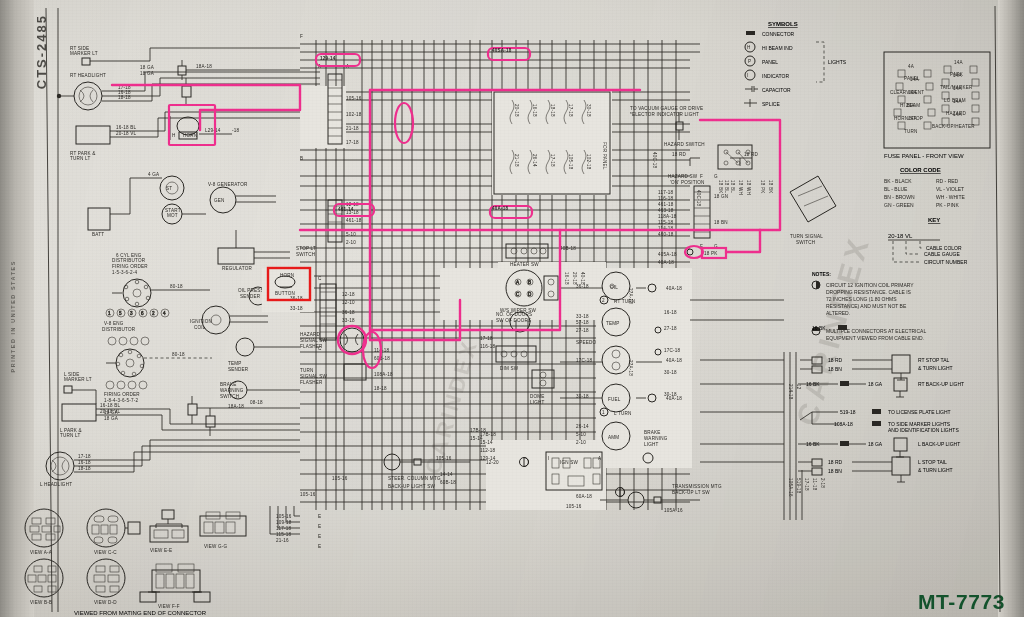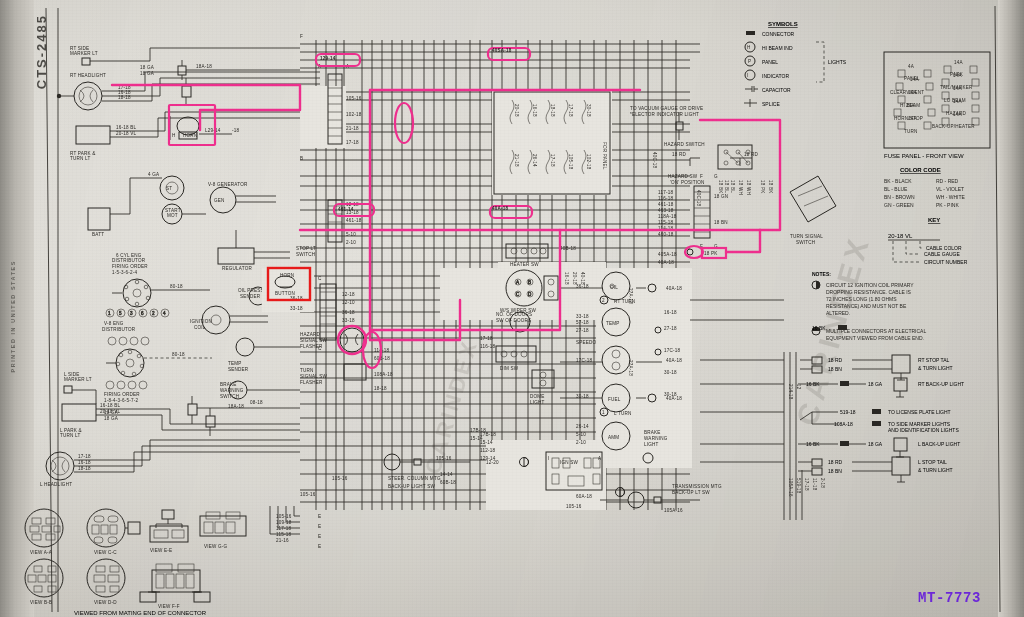--- a/index.html
+++ b/index.html
@@ -51,21 +51,21 @@
 
   .vert-print{
     position:absolute;color:#4a4843;font-size:5.4px;letter-spacing:1.6px;
     writing-mode:vertical-rl;transform:rotate(180deg);font-weight:bold;opacity:.72;
   }
   .cts{
     position:absolute;color:#35332f;font-size:13px;letter-spacing:2px;
     writing-mode:vertical-rl;transform:rotate(180deg);font-weight:bold;opacity:.85;
   }
   .mt{
-    position:absolute;color:#6d28d9;font-size:14px;font-weight:bold;letter-spacing:.6px;font-family:Liberation Mono, monospace;
+    position:absolute;color:#14532d;font-size:21px;font-weight:bold;letter-spacing:.6px;
   }
   .watermark{
     position:absolute;color:#8d8a83;font-size:30px;font-weight:bold;letter-spacing:5px;
     opacity:.30;transform:rotate(-74deg);transform-origin:left top;white-space:nowrap;
     pointer-events:none;
   }
   .watermark2{
     position:absolute;color:#9a968e;font-size:22px;font-weight:bold;letter-spacing:3px;
     opacity:.30;transform:rotate(-74deg);transform-origin:left top;white-space:nowrap;
     pointer-events:none;

